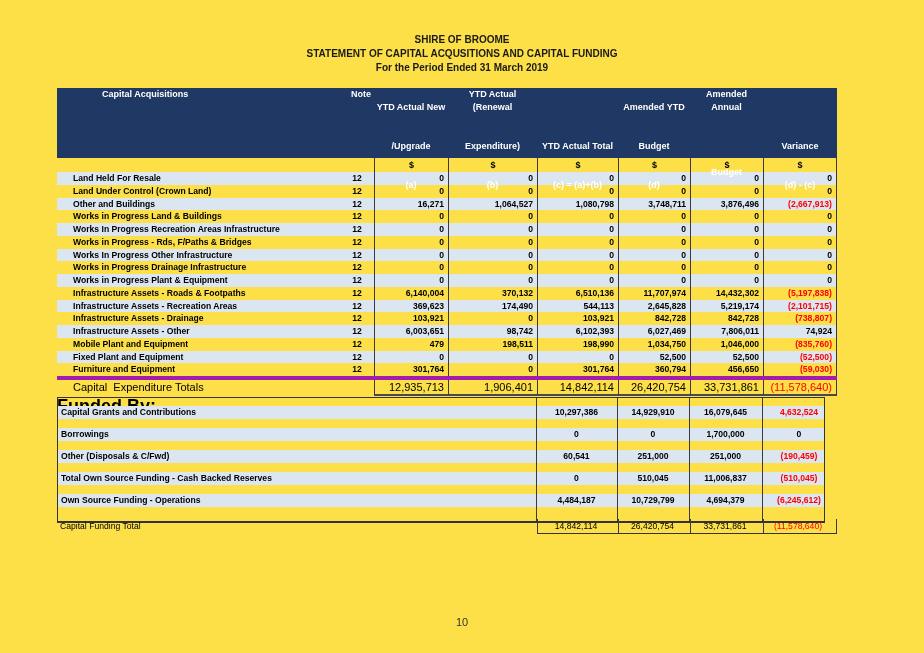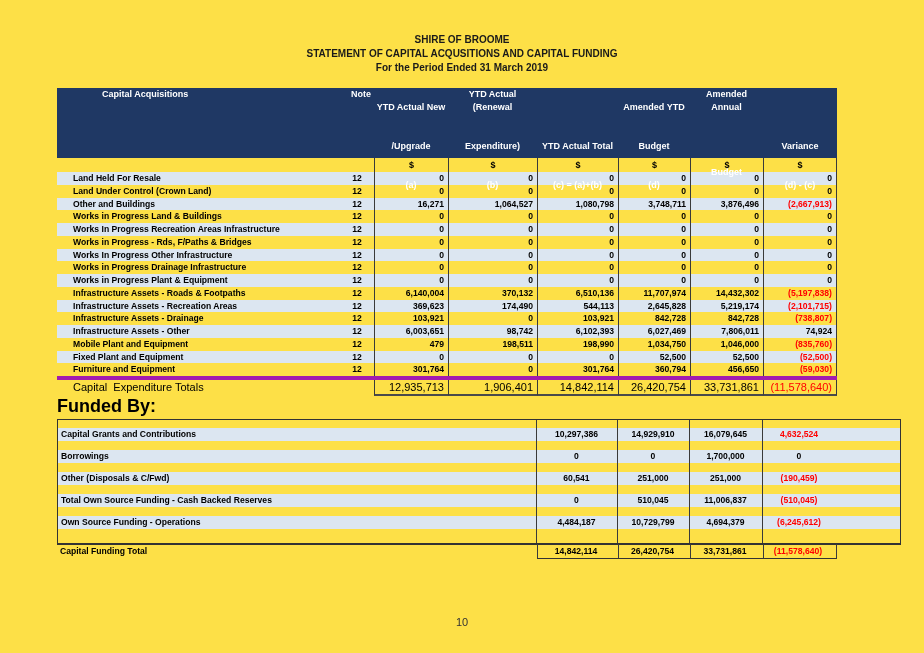--- a/index.html
+++ b/index.html
@@ -36,35 +36,35 @@
   .totals-row { height:15px; line-height:14px; font-size:11px; font-weight:normal;
                 border-top:4px solid #a21caf; }
   .totals-row .c-num { border-bottom:2.5px solid #4a4a4a; }
   .totals-row .c-num.bL { border-left:1px solid #3a3a3a; }
 
   .red { color:#FF0000; }
 
   
   .funded-heading { position:absolute; left:57px; top:396px; font-size:18px;
                     font-weight:bold; color:#000; }
-  .funded-box { position:absolute; left:57px; top:419px; width:844px; height:126px;
+  .funded-box { position:absolute; left:57px; top:397px; width:768px; height:126px;
                 border:1.5px solid #333333; border-bottom-width:2.5px; }
   .fb-rows { padding-top:8px; }
   .fb-row { display:grid; grid-template-columns:480px 81px 72px 73px 74px;
             height:13px; line-height:13px; margin-bottom:9px; background:#DCE6F1;
             font-size:8.6px; font-weight:bold; }
   .fb-label { text-align:left; padding-left:3px; white-space:pre; }
   .fb-num { text-align:center; padding-right:4px; }
   .fb-vlines i { position:absolute; top:0; bottom:0; width:1px; background:#3a3a3a; display:block; }
   .fb-vlines i:nth-child(1){ left:478px; } .fb-vlines i:nth-child(2){ left:559px; }
   .fb-vlines i:nth-child(3){ left:631px; } .fb-vlines i:nth-child(4){ left:704px; }
 
-  .funded-total-row { position:absolute; left:57px; top:544px; width:780px; height:15px;
+  .funded-total-row { position:absolute; left:57px; top:519px; width:780px; height:15px;
                       display:grid; grid-template-columns:480px 81px 72px 73px 74px;
-                      line-height:14px; font-size:8.6px; font-weight:bold; }
+                      line-height:14px; font-size:8.6px; font-weight:normal; }
   .funded-total-row .fb-num { border-left:1px solid #3a3a3a; border-bottom:1.5px solid #333; }
   .funded-total-row .fb-num:last-child { border-right:1px solid #3a3a3a; }
 
   .page-number { position:absolute; top:616px; left:0; width:924px; text-align:center;
                  font-size:11px; color:#333; }
 </style>
 </head>
 <body>
 
 <div class="page">

